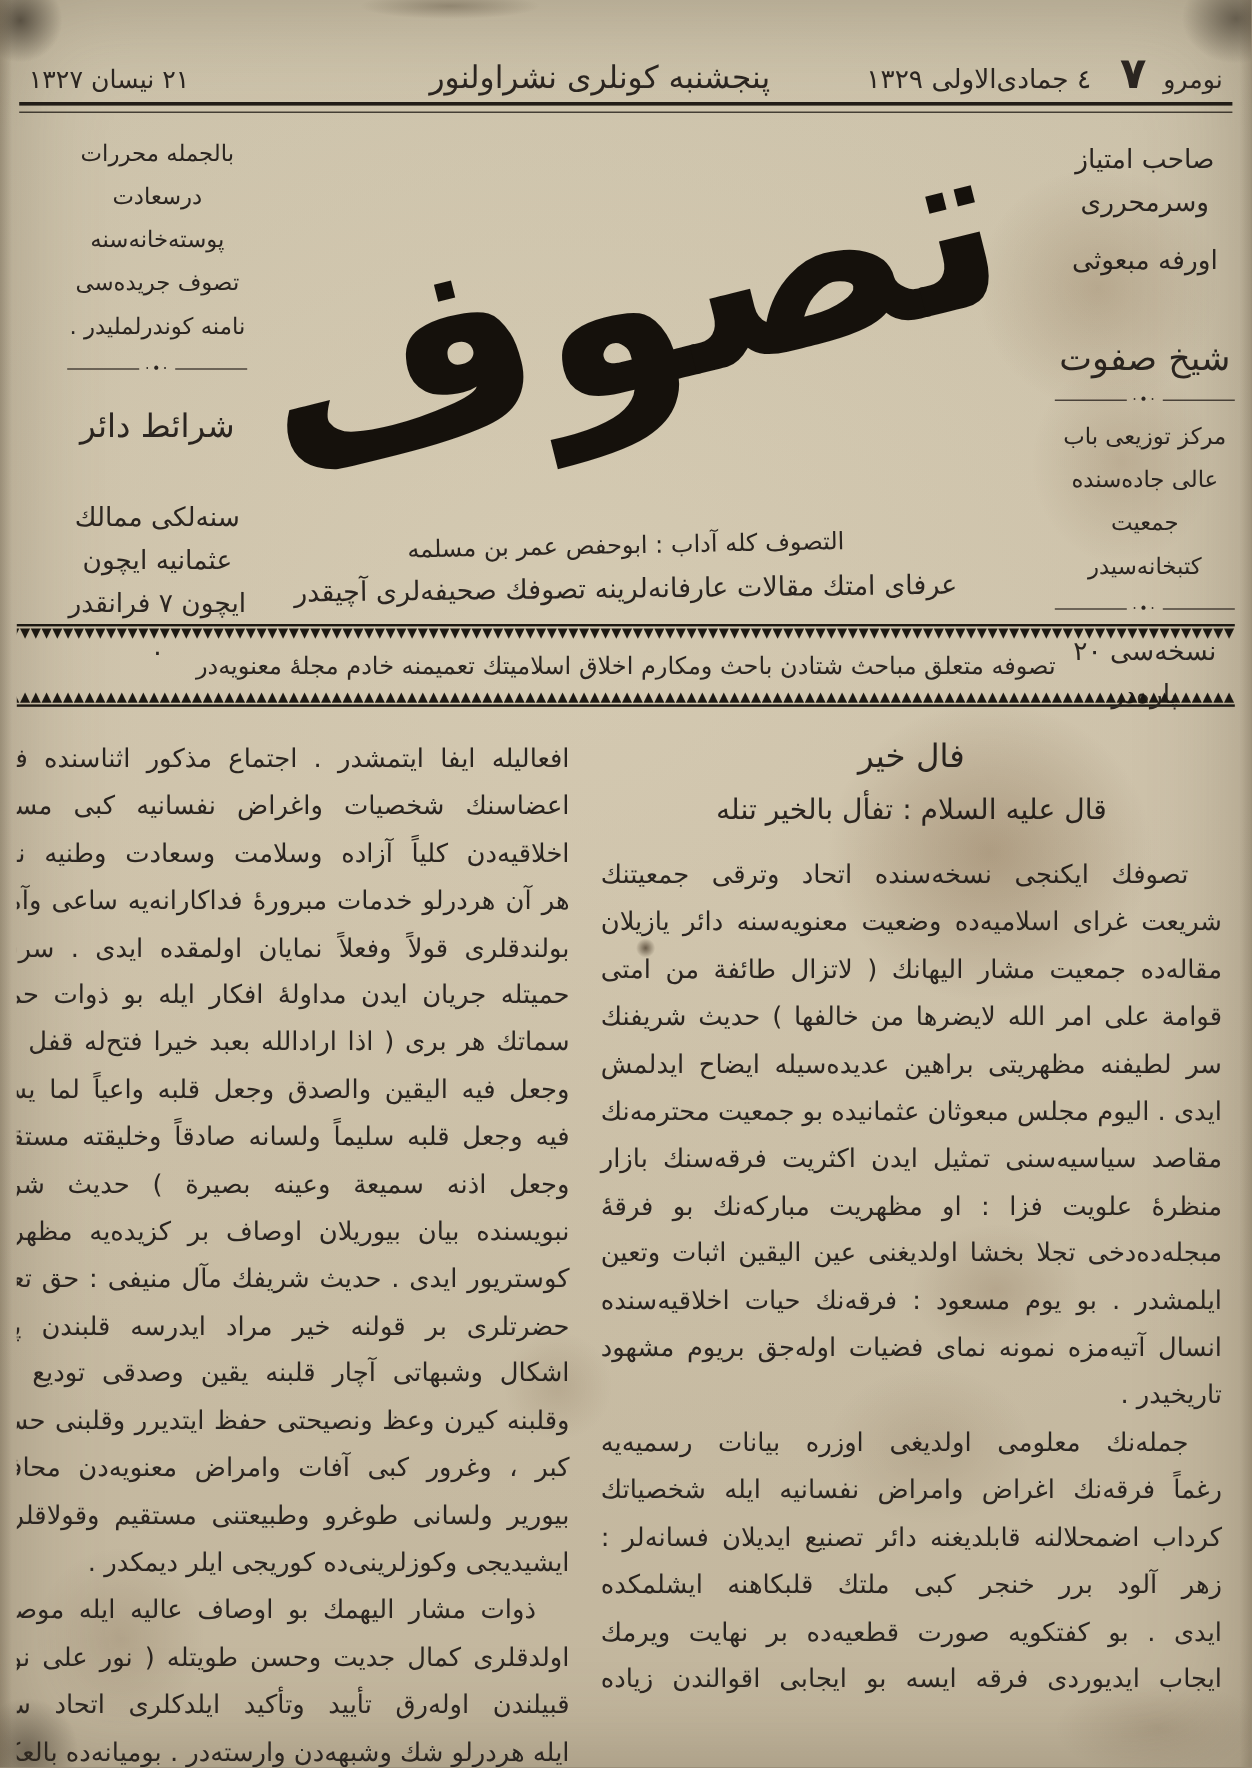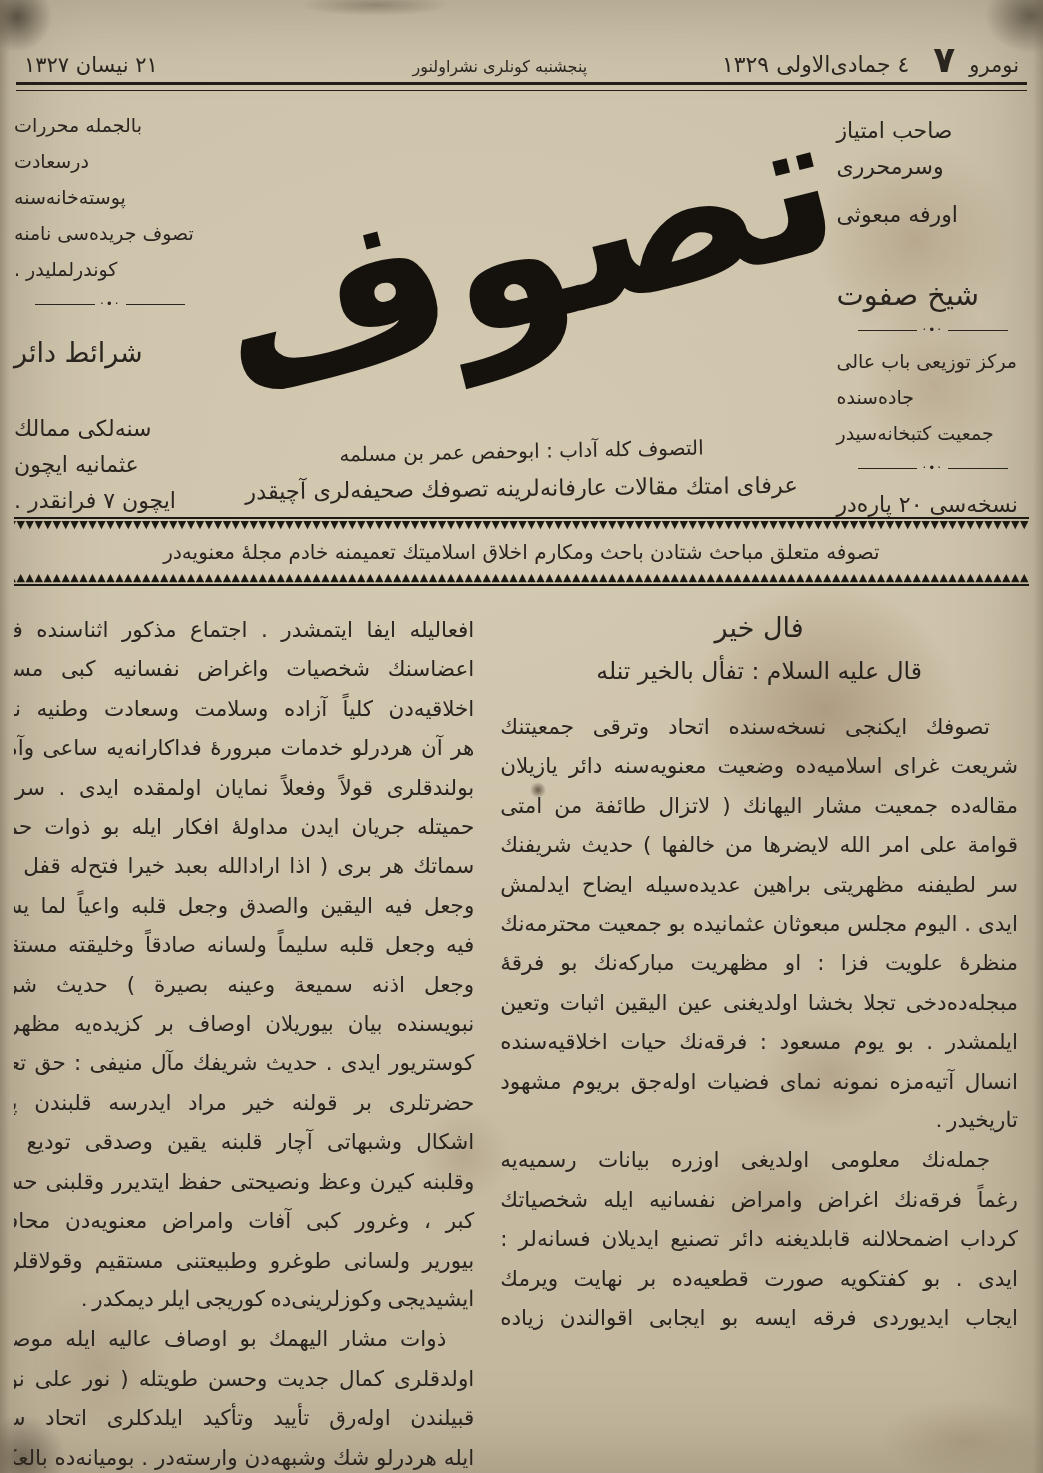--- a/index.html
+++ b/index.html
@@ -20,31 +20,31 @@
 
   
   .header-row{
     display:flex;justify-content:space-between;align-items:baseline;
     padding:0 24px;margin-top:50px;
   }
   .issue-group{display:flex;align-items:baseline;gap:14px;}
   .issue-label{font-size:21px;text-align:center;}
   .issue-number{font-size:36px;font-weight:bold;line-height:20px;}
   .hijri-date{font-size:22px;margin-right:10px;}
-  .pub-note{font-size:16px;margin-left:120px;}
+  .pub-note{font-size:26px;margin-left:120px;}
   .rumi-date{font-size:21px;letter-spacing:1px;}
   .double-rule{
     margin:5px 16px 0;height:5px;
     border-top:3px solid #221d17;
     border-bottom:1.5px solid #221d17;
   }
 
   
   .masthead-zone{display:flex;align-items:flex-start;padding:0 14px;margin-top:6px;height:338px;}
-  .info-block{text-align:left;line-height:36px;}
+  .info-block{text-align:center;line-height:36px;margin-left:43px;}
   .right-info{width:330px;padding-top:16px;}
   .left-info{width:330px;padding-top:10px;}
   .info-line{font-size:19px;}
   .info-line.md{font-size:22px;}
   .owner-line2{margin-top:12px;}
   .owner-name{font-size:29px;margin-top:44px;font-weight:500;}
   .price-line{margin-top:16px;}
   .terms-title{font-size:27px;margin-top:28px;}
   .terms-first{margin-top:40px;}
   .divider-ornament{display:flex;align-items:center;justify-content:center;gap:5px;margin:14px auto 10px;width:150px;}
@@ -74,21 +74,21 @@
   .col{flex:1;padding:0 11px;}
   .col-divider{width:3px;background:#18140e;align-self:stretch;margin:2px 2px 0;}
   .art-heading{text-align:center;font-size:27px;margin:16px 0 14px;}
   .art-hadith{text-align:center;font-size:23.5px;margin:0 0 22px;}
   .tline{
     font-size:21.5px;line-height:39.4px;
     text-align:justify;text-align-last:justify;
     white-space:nowrap;
   }
   .tline.p-start{padding-right:28px;}
-  .tline.p-end{text-align-last:right;padding-left:46px;font-family:Liberation Serif, serif;}
+  .tline.p-end{text-align-last:right;padding-left:46px;}
   .left-col{padding-top:14px;}
 
   
   .stain{position:absolute;pointer-events:none;mix-blend-mode:multiply;z-index:5;border-radius:50%;}
   .st-big-right{left:690px;top:585px;width:270px;height:250px;
     background:radial-gradient(closest-side, rgba(122,88,52,0.30), rgba(122,88,52,0.13) 60%, rgba(122,88,52,0) 100%);}
   .st-info-a{left:815px;top:140px;width:200px;height:200px;
     background:radial-gradient(closest-side, rgba(128,94,58,0.22), rgba(128,94,58,0) 100%);}
   .st-info-b{left:860px;top:300px;width:150px;height:170px;
     background:radial-gradient(closest-side, rgba(128,94,58,0.18), rgba(128,94,58,0) 100%);}
@@ -180,28 +180,30 @@
       <div class="col right-col">
         <div class="art-heading">فال خير</div>
         <div class="art-hadith">قال عليه السلام : تفأل بالخير تنله</div>
         <div>
             <div class="tline p-start">تصوفك ايكنجى نسخه‌سنده اتحاد وترقى جمعيتنك</div>
             <div class="tline">شريعت غراى اسلاميه‌ده وضعيت معنويه‌سنه دائر يازيلان</div>
             <div class="tline">مقاله‌ده جمعيت مشار اليهانك ( لاتزال طائفة من امتى</div>
             <div class="tline">قوامة على امر الله لايضرها من خالفها ) حديث شريفنك</div>
             <div class="tline">سر لطيفنه مظهريتى براهين عديده‌سيله ايضاح ايدلمش</div>
             <div class="tline">ايدى . اليوم مجلس مبعوثان عثمانيده بو جمعيت محترمه‌نك</div>
+            <div class="tline">مقاصد سياسيه‌سنى تمثيل ايدن اكثريت فرقه‌سنك بازار</div>
             <div class="tline">منظرهٔ علويت فزا : او مظهريت مباركه‌نك بو فرقهٔ</div>
             <div class="tline">مبجله‌ده‌دخى تجلا بخشا اولديغنى عين اليقين اثبات وتعين</div>
             <div class="tline">ايلمشدر . بو يوم مسعود : فرقه‌نك حيات اخلاقيه‌سنده</div>
             <div class="tline">انسال آتيه‌مزه نمونه نماى فضيات اوله‌جق بريوم مشهود</div>
             <div class="tline p-end">تاريخيدر .</div>
             <div class="tline p-start">جمله‌نك معلومى اولديغى اوزره بيانات رسميه‌يه</div>
             <div class="tline">رغماً فرقه‌نك اغراض وامراض نفسانيه ايله شخصياتك</div>
             <div class="tline">كرداب اضمحلالنه قابلديغنه دائر تصنيع ايديلان فسانه‌لر :</div>
+            <div class="tline">زهر آلود برر خنجر كبى ملتك قلبكاهنه ايشلمكده</div>
             <div class="tline">ايدى . بو كفتكويه صورت قطعيه‌ده بر نهايت ويرمك</div>
             <div class="tline">ايجاب ايديوردى فرقه ايسه بو ايجابى اقوالندن زياده</div>
           </div>
       </div>
 
       <div class="col-divider"></div>
 
       <div class="col left-col">
         <div>
             <div class="tline">افعاليله ايفا ايتمشدر . اجتماع مذكور اثناسنده فرقه</div>

